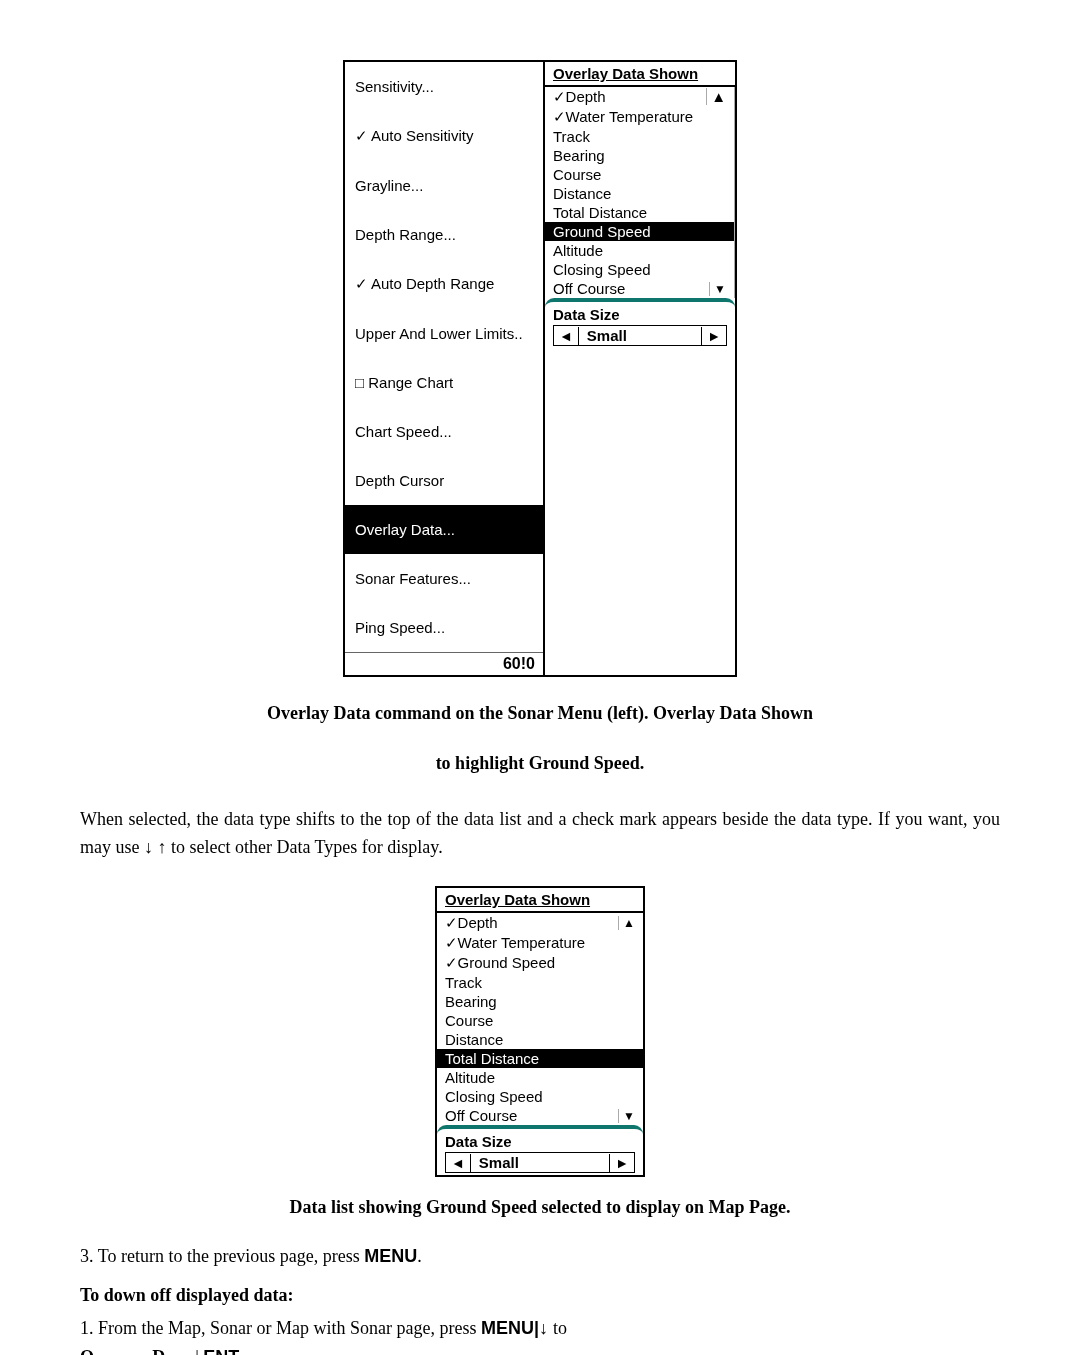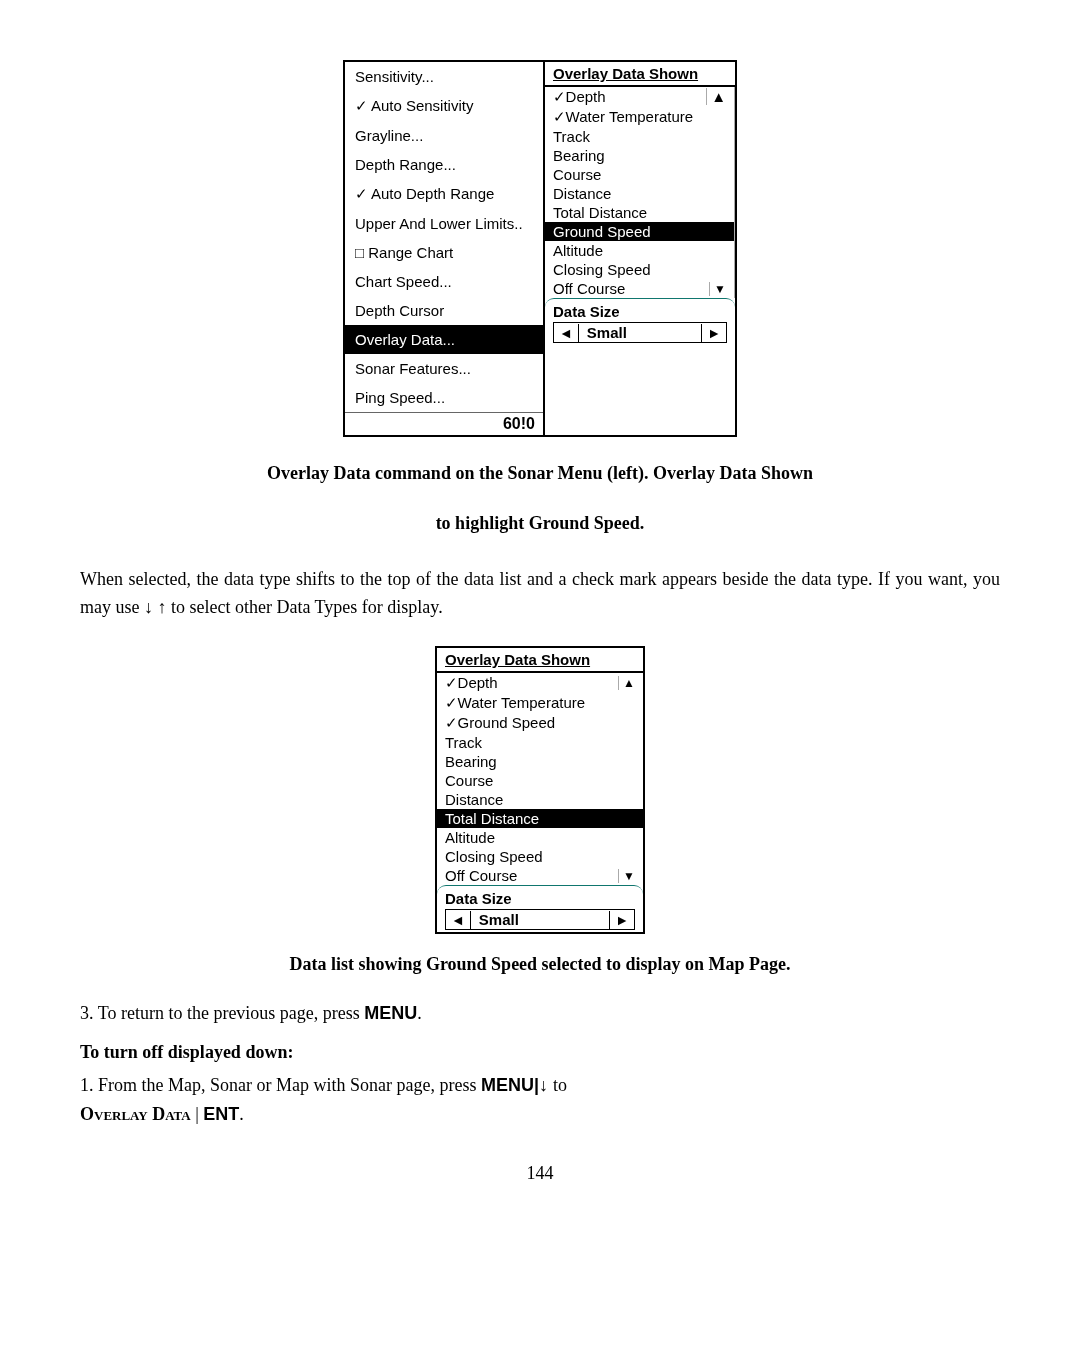--- a/index.html
+++ b/index.html
@@ -32,21 +32,21 @@
       min-width: 200px;
       font-family: Arial, Helvetica, sans-serif;
       font-size: 15px;
     }
 
     .menu-panel:last-child {
       border-right: none;
     }
 
     .menu-item {
-      padding: 6px 10px;
+      padding: 16px 10px;
       white-space: nowrap;
       cursor: default;
     }
 
     .menu-item.highlighted {
       background: #000;
       color: #fff;
     }
 
     .overlay-panel {
@@ -73,21 +73,21 @@
       padding: 1px 8px;
       white-space: nowrap;
     }
 
     .overlay-item.highlighted {
       background: #000;
       color: #fff;
     }
 
     .data-size-section {
-      border-top: 1px solid #0f766e;
+      border-top: 4px solid #0f766e;
       padding: 4px 8px 2px 8px;
       border-radius: 9px;
     }
 
     .data-size-label {
       font-weight: bold;
       font-size: 15px;
     }
 
     .data-size-control {
@@ -300,21 +300,21 @@
     </div>
   </div>
 </div>
 
 <div class="caption2">Data list showing Ground Speed selected to display on Map Page.</div>
 
 <p class="step-text">
   <span>3. To return to the previous page, press</span> <span class="kbd">MENU</span>.
 </p>
 
-<p class="step-heading">To turn off displayed down:</p>
+<p class="step-heading">To down off displayed data:</p>
 
 <p class="step-text2">
   <span>1. From the Map, Sonar or Map with Sonar page, press</span>
   <span class="kbd"> MENU|↓ </span>
   <span>to</span>
   <br>
   <span class="small-caps">Overlay Data</span>
   <span> | </span>
   <span class="kbd">ENT</span>.
 </p>

